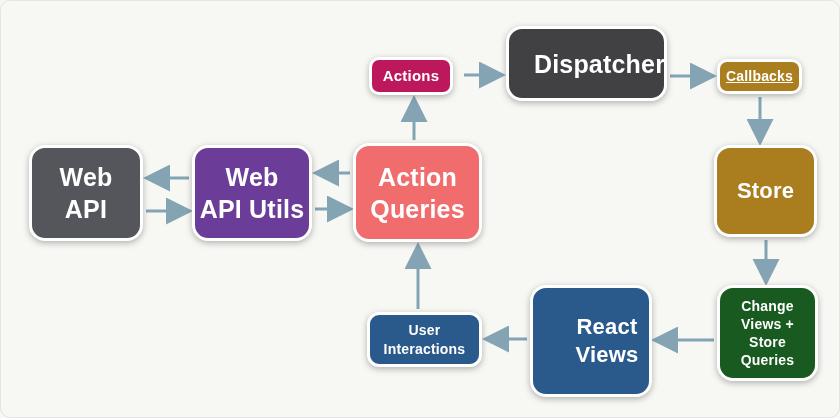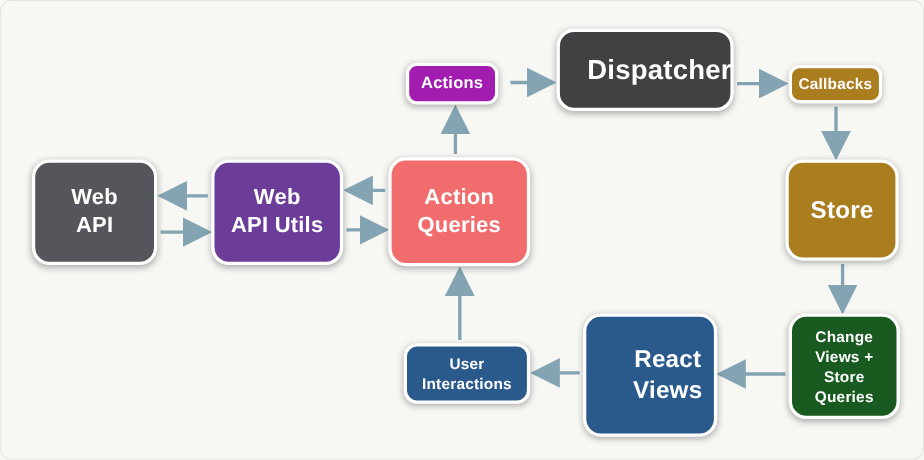--- a/index.html
+++ b/index.html
@@ -38,21 +38,21 @@
     font-weight: 700;
     text-align: center;
     border: 3px solid #ffffff;
     border-radius: 16px;
     box-shadow: 0 2px 6px rgba(70,70,70,.40);
     line-height: 1.28;
     letter-spacing: .2px;
   }
   .fs-xl { font-size: 25px; padding-left: 26px; }
   .fs-lg { font-size: 22px; }
-  .fs-md { font-size: 20px; }
+  .fs-md { font-size: 25px; }
   .fs-sm { font-size: 15px; }
   .fs-xs { font-size: 14px; line-height: 1.3; }
   .r-sm  { border-radius: 10px; }
   .r-md  { border-radius: 12px; }
 </style>
 </head>
 <body style="background: rgb(247, 247, 244);">
 
 <div class="stage">
 
@@ -84,29 +84,29 @@
   <div class="node fs-md" style="left: 191px; top: 144px; width: 120px; height: 96px; background: rgb(107, 61, 153);">
     <span>Web</span>
     <span>API Utils</span>
   </div>
 
   <div class="node fs-md" style="left: 352px; top: 142px; width: 129px; height: 99px; background: rgb(241, 109, 109);">
     <span>Action</span>
     <span>Queries</span>
   </div>
 
-  <div class="node fs-sm r-sm" style="left: 368px; top: 56px; width: 84px; height: 38px; background: #a21caf; text-align: right;">
+  <div class="node fs-sm r-sm" style="left: 368px; top: 56px; width: 84px; height: 38px; background: #be185d; text-align: right;">
     <span>Actions</span>
   </div>
 
   <div class="node fs-xl" style="left: 505px; top: 25px; width: 161px; height: 75px; background: rgb(65, 65, 67);">
     <span>Dispatcher</span>
   </div>
 
-  <div class="node fs-xs r-sm" style="left: 716px; top: 58px; width: 85px; height: 35px; background: rgb(170, 125, 30);">
+  <div class="node fs-xs r-sm" style="left: 716px; top: 58px; width: 85px; height: 35px; background: rgb(170, 125, 30); text-decoration: underline;">
     <span>Callbacks</span>
   </div>
 
   <div class="node fs-lg" style="left: 713px; top: 144px; width: 103px; height: 92px; background: rgb(170, 125, 30);">
     <span>Store</span>
   </div>
 
   <div class="node fs-xs" style="left: 716px; top: 284px; width: 101px; height: 96px; background: rgb(24, 90, 31);">
     <span>Change</span>
     <span>Views +</span>

